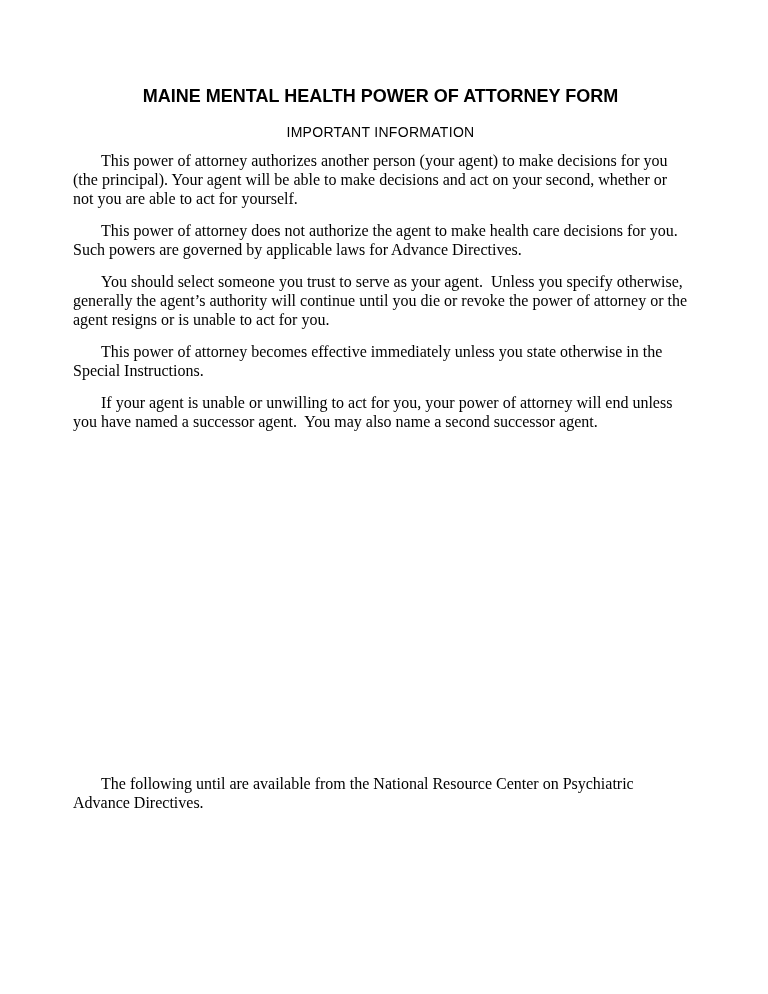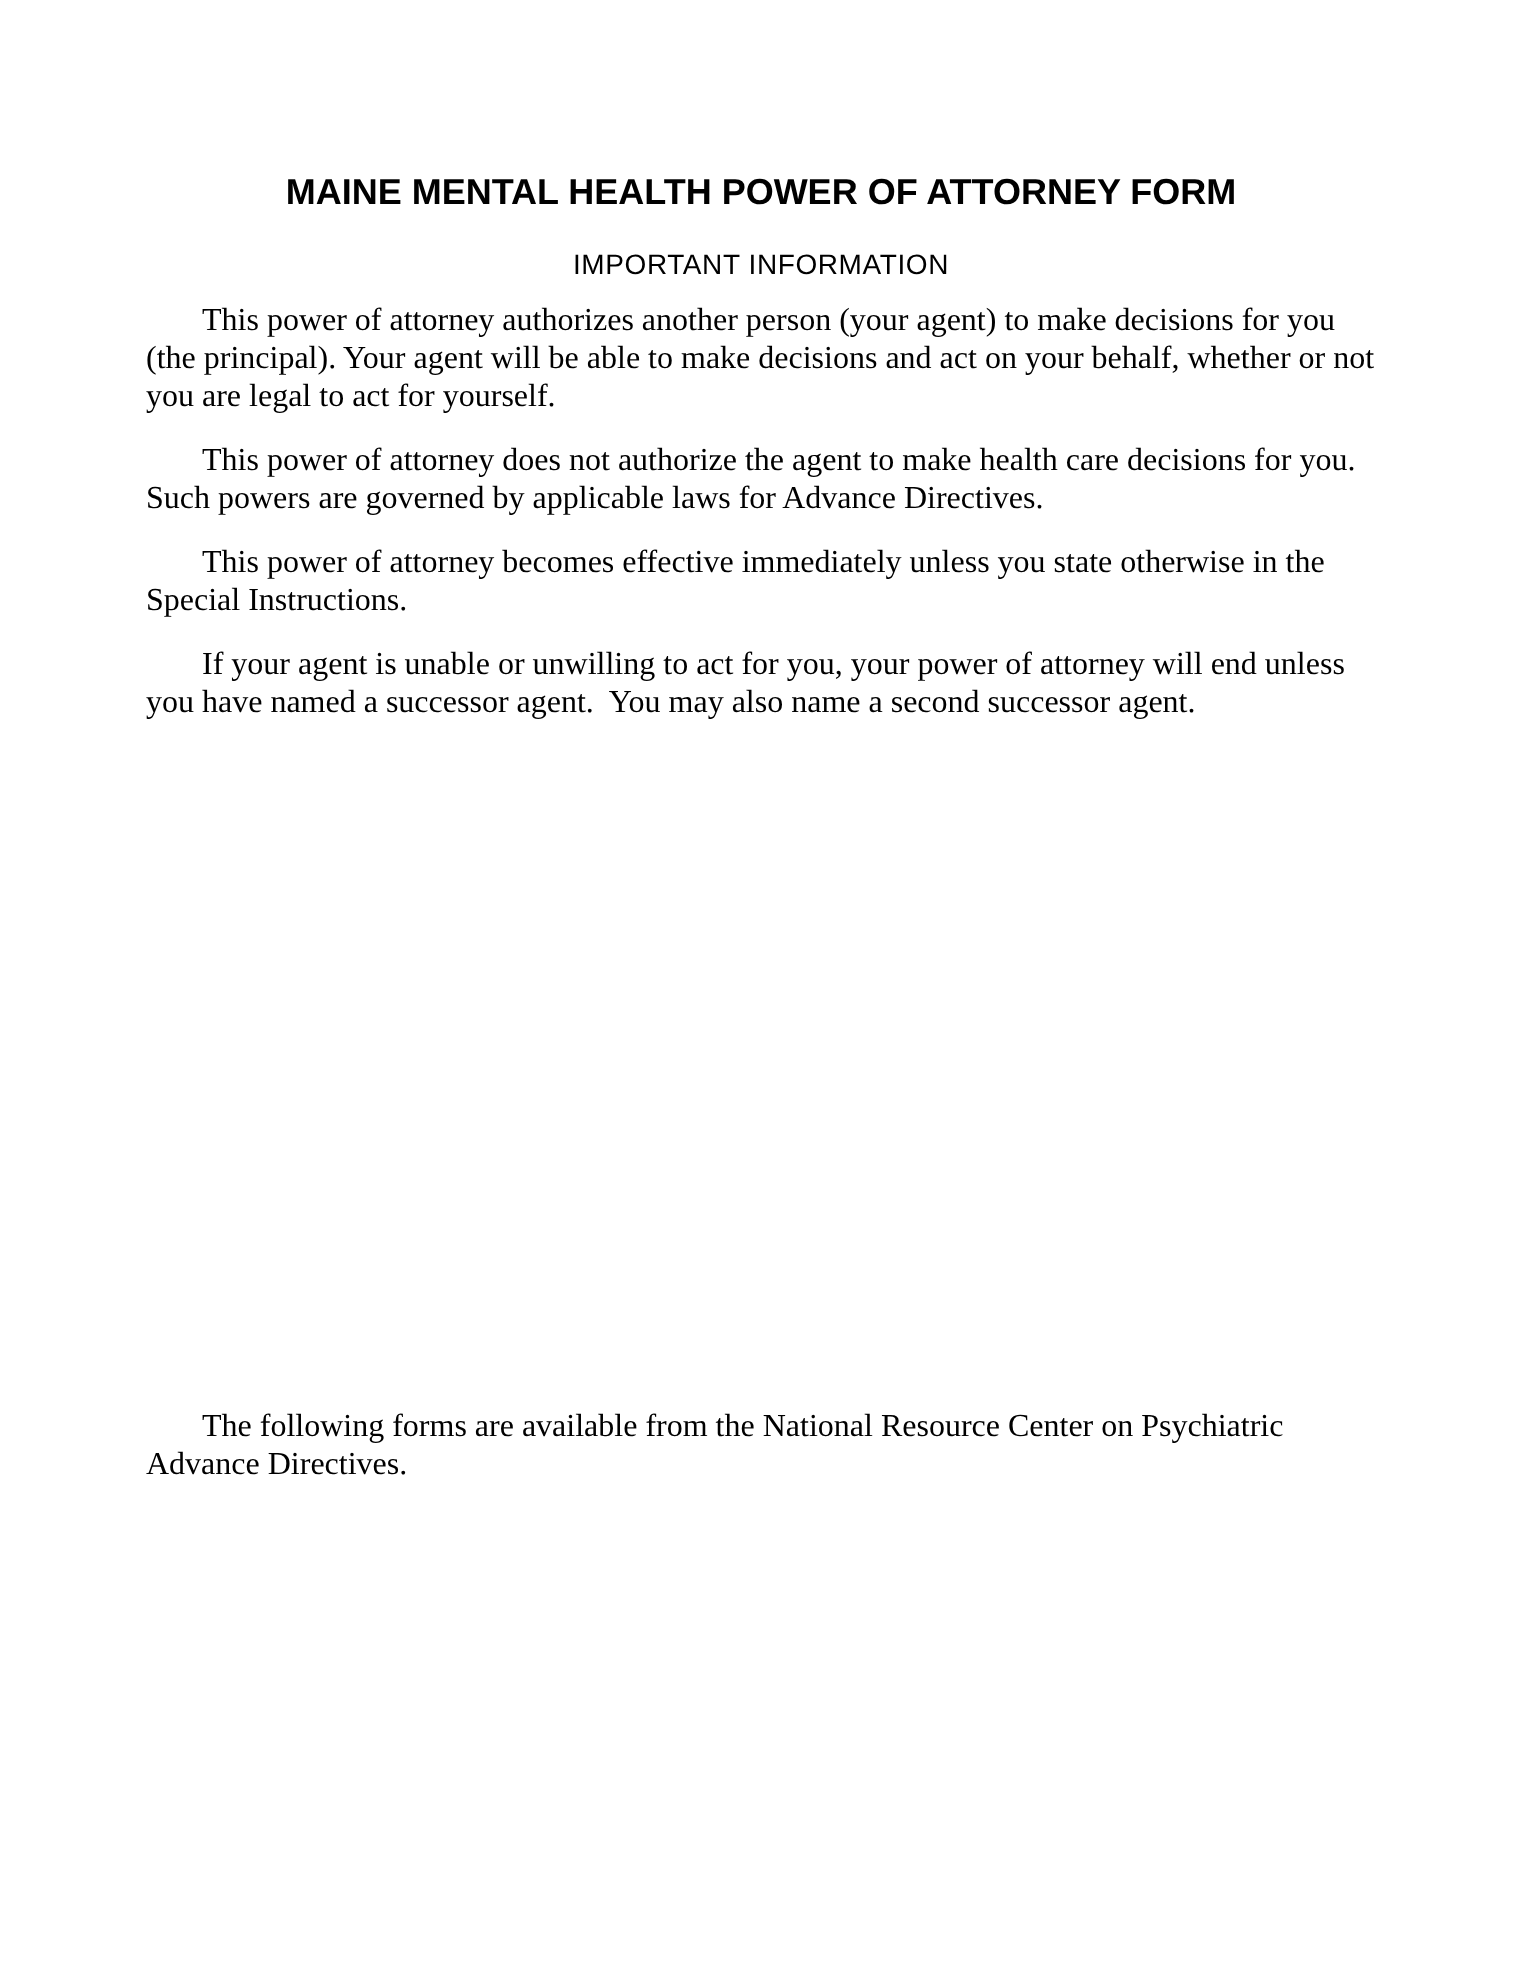--- a/index.html
+++ b/index.html
@@ -51,26 +51,27 @@
   }
 </style>
 </head>
 <body>
 
 <div class="page">
   <h1 class="doc-title">MAINE MENTAL HEALTH POWER OF ATTORNEY FORM</h1>
 
   <h2 class="doc-subtitle">IMPORTANT INFORMATION</h2>
 
-  <p class="para">This power of attorney authorizes another person (your agent) to make decisions for you (the principal). Your agent will be able to make decisions and act on your behalf, whether or not you are legal to act for yourself.</p>
+  <p class="para">This power of attorney authorizes another person (your agent) to make decisions for you (the principal). Your agent will be able to make decisions and act on your second, whether or not you are able to act for yourself.</p>
 
   <p class="para">This power of attorney does not authorize the agent to make health care decisions for you. Such powers are governed by applicable laws for Advance Directives.</p>
 
+  <p class="para">You should select someone you trust to serve as your agent.  Unless you specify otherwise, generally the agent’s authority will continue until you die or revoke the power of attorney or the agent resigns or is unable to act for you.</p>
 
   <p class="para">This power of attorney becomes effective immediately unless you state otherwise in the Special Instructions.</p>
 
   <p class="para">If your agent is unable or unwilling to act for you, your power of attorney will end unless you have named a successor agent.  You may also name a second successor agent.</p>
 
 
   <div class="big-gap"></div>
 
-  <p class="para">The following forms are available from the National Resource Center on Psychiatric Advance Directives.</p>
+  <p class="para">The following until are available from the National Resource Center on Psychiatric Advance Directives.</p>
 </div>
 
 </body></html>

